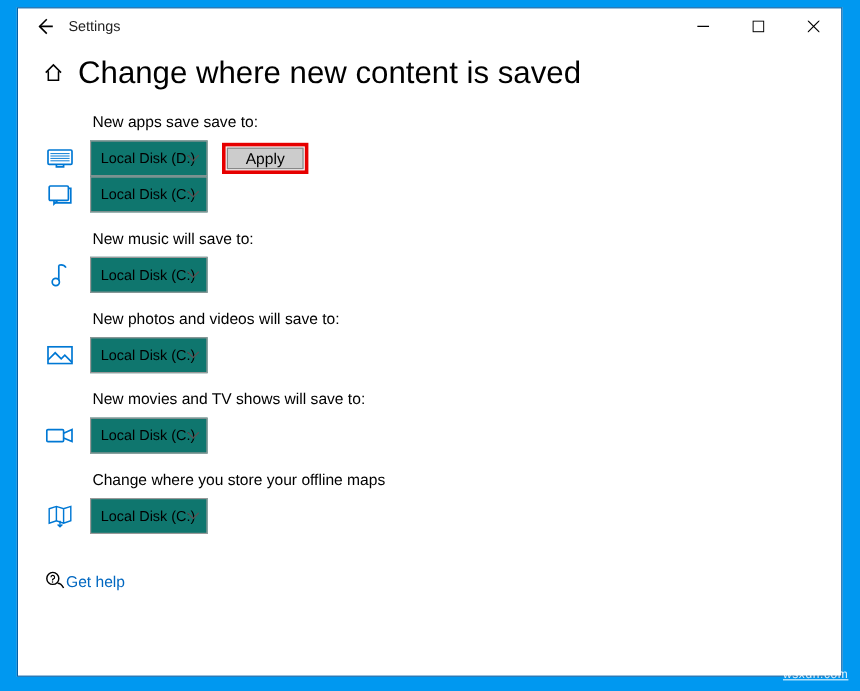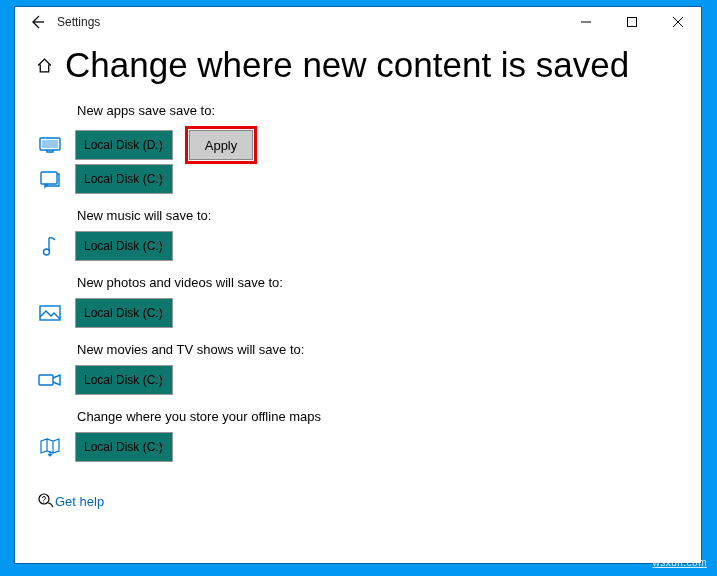--- a/index.html
+++ b/index.html
@@ -36,38 +36,38 @@
   .tb-title { font-size: 12px; margin-left: 6px; color: #222;}
   .tb-controls { margin-left: auto; display: flex; }
   .tb-btn { width: 46px; height: 30px; display:flex; align-items:center; justify-content:center; cursor:default;}
   .content {
     padding: 8px 24px 10px 20px;
     flex: 1;
     overflow: hidden;
   }
   .hdr { display:flex; align-items:center; gap:12px; margin-bottom: 18px;}
   .home-icon { width: 18px; height:18px; display:flex; align-items:center; justify-content:center;}
-  .page-title { font-size: 35px; font-weight: 350; color:#000; }
+  .page-title { font-size: 26px; font-weight: 350; color:#000; }
   .row-label { font-size: 13px; color:#000; margin: 14px 0 8px 42px; }
   .row-label.first { margin-top: 6px; }
   .row { display:flex; align-items:center; gap:10px; }
   .cat-icon { width:30px; display:flex; justify-content:center; color:#0078d4;}
   .select {
     width: 98px; height: 30px;
     border: 1px solid #999;
     background:#0f766e;
     display:flex; align-items:center;
     padding: 0 6px 0 8px;
     font-size: 12px;
     position: relative;
     cursor: default;
   }
   .select .chev { position:absolute; right:6px; top:50%; transform:translateY(-50%);}
   .apply-btn {
-    width: 64px; height: 30px;
+    width: 64px; height: 18px;
     background: #cccccc;
     border: 1px solid #888;
     font-size: 13px;
     display:flex; align-items:center; justify-content:center;
     cursor: default;
   }
   .apply-highlight { border: 3px solid #e60000; padding:1px; display:inline-block; margin-left:2px;}
   .help-row { display:flex; align-items:center; margin-top: 30px; margin-left: 2px;}
   .help-link { color:#0067c0; font-size: 13px; cursor:default;}
   .watermark { position:absolute; right:10px; bottom:8px; font-size:10px; color:#fff; opacity:.85; letter-spacing:.5px;text-decoration:underline;}

